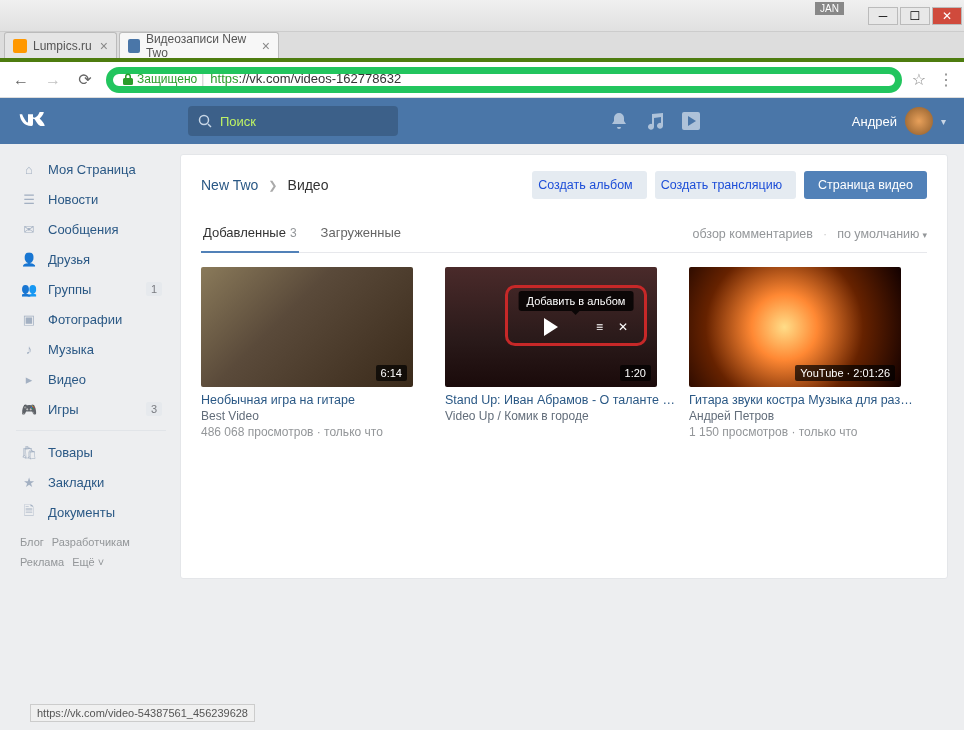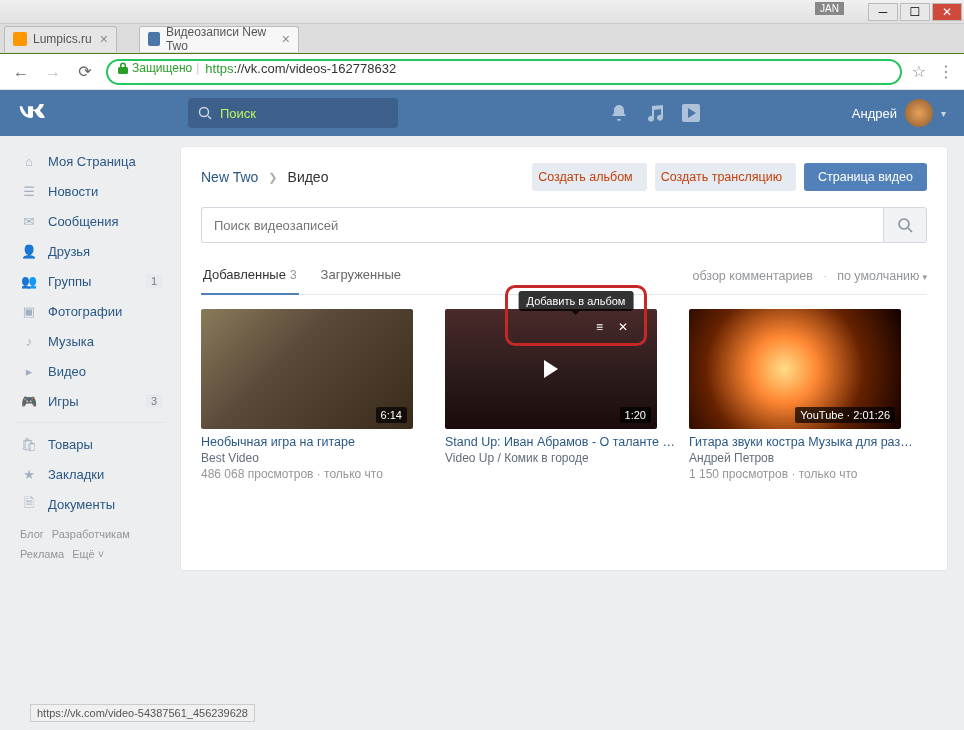--- a/index.html
+++ b/index.html
@@ -1,35 +1,35 @@
 <!DOCTYPE html>
 <html><head>
 <meta charset="utf-8">
 <style>
 * { margin: 0; padding: 0; box-sizing: border-box; font-family: -apple-system, BlinkMacSystemFont, Arial, sans-serif; }
 body { background: #edeef0; width: 964px; height: 730px; overflow: hidden; position: relative; }
 
 
-.window-titlebar { height: 24px; background: linear-gradient(#f0f0f0,#e0e0e0); border-bottom: 1px solid #ccc; display: flex; justify-content: flex-end; align-items: center; padding: 0 2px; gap: 0; }
+.window-titlebar { height: 32px; background: linear-gradient(#f0f0f0,#e0e0e0); border-bottom: 1px solid #ccc; display: flex; justify-content: flex-end; align-items: center; padding: 0 2px; gap: 0; }
 .jan-badge { background: #888; color: #fff; font-size: 10px; padding: 1px 5px; position: absolute; left: 815px; top: 2px; }
 .win-btn { width: 30px; height: 18px; display: flex; align-items: center; justify-content: center; font-size: 12px; background: #e8e8e8; border: 1px solid #bbb; margin-left: 2px; }
 .win-close { background: #d04a3c; color: #fff; }
 
 
-.browser-tabs { height: 30px; background: #ddd; display: flex; align-items: center; padding: 0 4px; border-bottom: 1px solid #4d7c0f; gap: 20px; }
+.browser-tabs { height: 30px; background: #ddd; display: flex; align-items: flex-start; padding: 0 4px; border-bottom: 4px solid #4d7c0f; }
 .tab { height: 26px; background: #f7f7f7; border: 1px solid #bbb; border-bottom: none; border-radius: 3px 3px 0 0; display: flex; align-items: center; padding: 0 8px; font-size: 12px; color: #555; margin-right: 2px; max-width: 160px; }
 .tab.inactive { background: #e5e5e5; }
 .tab .favicon { width: 14px; height: 14px; margin-right: 6px; border-radius: 2px; background: #ff9800; }
 .tab .favicon.vk { background: #4a76a8; }
 .tab .tab-close { margin-left: 8px; color: #888; font-size: 14px; }
 
 
 .addr-bar { height: 36px; background: #fff; border-bottom: 1px solid #ddd; display: flex; align-items: center; padding: 0 10px; gap: 10px; }
 .nav-btn { width: 22px; height: 22px; display: flex; align-items: center; justify-content: center; color: #666; font-size: 16px; }
-.url-box { flex: 1; height: 26px; border: 2px solid #22c55e; border-radius: 14px; display: flex; align-items: flex-start; padding: 0 10px; font-size: 13px; }
+.url-box { flex: 1; height: 26px; border: 7px solid #22c55e; border-radius: 14px; display: flex; align-items: flex-end; padding: 0 10px; font-size: 13px; }
 .lock-area { color: #2a9d2a; display: flex; align-items: center; gap: 4px; margin-right: 6px; font-size: 12px; }
 .url-text { color: #333; }
 .url-text .proto { color: #2a9d2a; }
 .addr-icons { display: flex; gap: 12px; color: #888; }
 
 
 .vk-header { height: 46px; background: #4a76a8; display: flex; align-items: center; padding: 0 18px; color: #fff; }
 .vk-logo { width: 30px; height: 18px; margin-right: 140px; }
 .vk-search { width: 210px; height: 30px; background: rgba(0,0,0,0.18); border-radius: 4px; display: flex; align-items: center; padding: 0 10px; color: #bef264; font-size: 13px; }
 .vk-search svg { margin-right: 8px; }
@@ -52,21 +52,21 @@
 .side-footer span { margin-right: 8px; }
 
 
 .main { flex: 1; background: #fff; border: 1px solid #e4e6e9; border-radius: 3px; padding: 16px 20px 30px; }
 .breadcrumb { display: flex; align-items: center; gap: 10px; margin-bottom: 16px; }
 .bc-link { color: #2a5885; font-size: 14px; }
 .bc-sep { color: #aaa; font-size: 11px; }
 .bc-current { color: #333; font-size: 14px; font-weight: 500; }
 .page-actions { margin-left: auto; display: flex; gap: 8px; }
 .btn { padding: 7px 14px; font-size: 12.5px; border-radius: 3px; border: none; cursor: pointer; }
-.btn-light { background: #e5ebf1; color: #c2410c; padding-left: 6px; }
+.btn-light { background: #e5ebf1; color: #1d4ed8; padding-left: 6px; }
 .btn-primary { background: #5181b8; color: #fff; }
 
 .search-row { display: flex; margin-bottom: 14px; }
 .search-input { flex: 1; height: 36px; border: 1px solid #d3d9de; border-right: none; border-radius: 3px 0 0 3px; padding: 0 12px; font-size: 13px; color: #333; }
 .search-btn { width: 44px; height: 36px; background: #f0f2f5; border: 1px solid #d3d9de; border-radius: 0 3px 3px 0; display: flex; align-items: center; justify-content: center; color: #86909b; }
 
 .tab-row { display: flex; align-items: center; border-bottom: 1px solid #e7e8ec; font-size: 13px; color: #656565; }
 .vtab { padding: 10px 2px 12px; margin-right: 20px; position: relative; cursor: pointer; }
 .vtab.active { color: #333; }
 .vtab.active::after { content: ""; position: absolute; left: 0; right: 0; bottom: -1px; height: 2px; background: #5181b8; }
@@ -235,29 +235,20 @@
       <span class="bc-link">New Two</span>
       <span class="bc-sep">❯</span>
       <span class="bc-current">Видео</span>
       <div class="page-actions">
         <button class="btn btn-light">Создать альбом</button>
         <button class="btn btn-light">Создать трансляцию</button>
         <button class="btn btn-primary">Страница видео</button>
       </div>
     </div>
 
-    <div class="search-row">
-      <input class="search-input" placeholder="Поиск видеозаписей" style="">
-      <div class="search-btn">
-        <svg width="16" height="16" viewBox="0 0 16 16">
-            <circle cx="7" cy="7" r="5" fill="none" stroke="#86909b" stroke-width="1.6"></circle>
-            <line x1="11" y1="11" x2="15" y2="15" stroke="#86909b" stroke-width="1.6"></line>
-          </svg>
-      </div>
-    </div>
 
     <div class="tab-row">
       <div class="vtab active"><span>Добавленные</span><span class="cnt">3</span></div>
       <div class="vtab">Загруженные</div>
       <div class="tab-right">
         <span>обзор комментариев</span>
         <span class="sep">·</span>
         <span><span>по умолчанию</span><span class="chev">▾</span></span>
       </div>
     </div>

